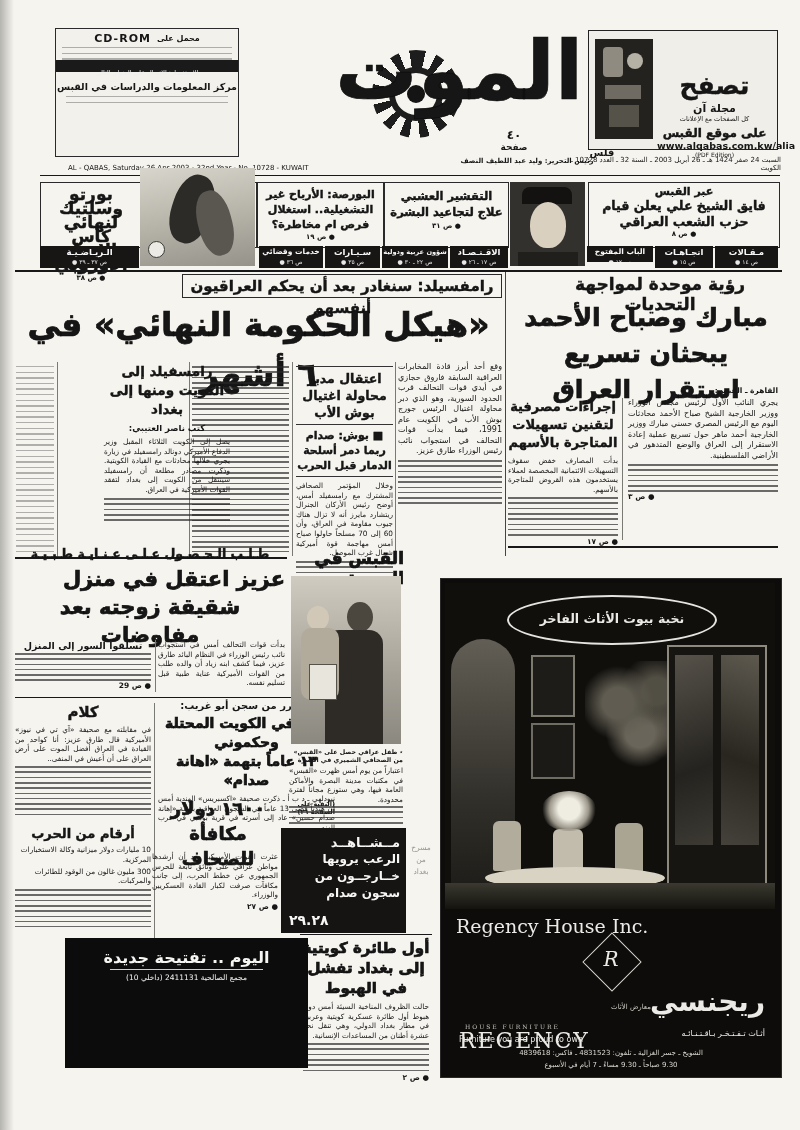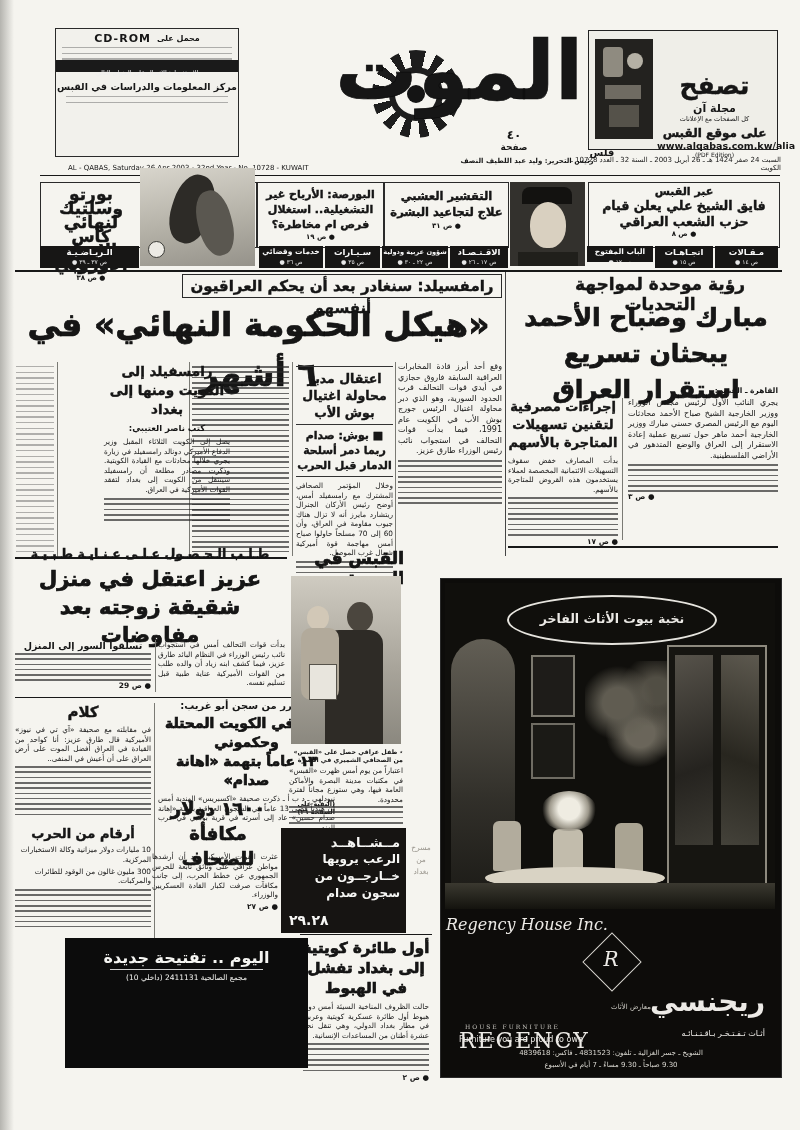--- a/index.html
+++ b/index.html
@@ -204,21 +204,21 @@
     <div class="c heavy2" style="font-size:13px;line-height:18px;">إجراءات مصرفية لتقنين تسهيلات المتاجرة بالأسهم</div>
     <div class="just body-ar-s" style="margin-top:4px;">بدأت المصارف خفض سقوف التسهيلات الائتمانية المخصصة لعملاء يستخدمون هذه القروض للمتاجرة بالأسهم.</div>
     <div class="fill" style="height:40px;margin-top:3px;"></div>
     <div class="b" style="font-size:7.5px;">● ص ١٧</div>
   </div>
   <div class="abs rule-h" style="left:508px;top:546px;width:270px;height:2px;"></div>
   <div class="abs rule-h" style="left:15px;top:557px;width:272px;height:2px;"></div>
 
   <div class="abs rtl c" style="left:15px;top:546px;width:270px;">
     <div class="heavy2" style="font-size:12.5px;letter-spacing:1px;">طـلـب الـحـصـول عـلـى عـنـايـة طـبـيـة</div>
-    <div class="heavy" style="font-size:21px;line-height:28px;margin-top:4px;">عزيز اعتقل في منزل</div>
+    <div class="heavy" style="font-size:21px;line-height:28px;margin-top:4px;text-align:right;">عزيز اعتقل في منزل</div>
     <div class="heavy" style="font-size:21px;line-height:28px;">شقيقة زوجته بعد مفاوضات</div>
   </div>
   <div class="abs rtl just body-ar-s" style="left:158px;top:640px;width:127px;height:52px;">بدأت قوات التحالف أمس في استجواب نائب رئيس الوزراء في النظام البائد طارق عزيز، فيما كشف ابنه زياد أن والده طلب من القوات الأميركية عناية طبية قبل تسليم نفسه.</div>
   <div class="abs rule-v" style="left:155px;top:640px;height:52px;"></div>
   <div class="abs rtl" style="left:15px;top:640px;width:136px;height:52px;">
     <div class="c b" style="font-size:9.5px;">تسلقوا السور إلى المنزل</div>
     <div class="fill" style="height:28px;margin-top:2px;"></div>
     <div class="b" style="font-size:7.5px;">● ص 29</div>
   </div>
   <div class="abs rule-h" style="left:15px;top:697px;width:320px;height:1px;"></div>
@@ -314,21 +314,21 @@
       <div class="abs" style="left:170px;top:240px;width:28px;height:52px;background:#aaa493;border-radius:6px 6px 2px 2px;"></div>
       <div class="abs" style="left:40px;top:284px;width:180px;height:22px;background:#d9d3c4;border-radius:50%;"></div>
       <div class="abs" style="left:96px;top:208px;width:56px;height:40px;background:radial-gradient(circle at 50% 45%,#efece2 0 30%,#9c978a 55%,transparent 75%);border-radius:50%;"></div>
       <div class="abs" style="left:0;bottom:0;width:330px;height:26px;background:linear-gradient(180deg,#3b3930,#14130e);"></div>
 
       <div class="abs rtl c" style="left:62px;top:12px;width:206px;height:46px;border:2px solid #e6e4de;border-radius:50%;">
         <span class="b" style="font-size:12.5px;line-height:44px;">نخبة بيوت الأثاث الفاخر</span>
       </div>
     </div>
 
-    <div class="serif" style="position:absolute;left:5px;top:336px;font-size:16px;font-style:italic;">Regency House Inc.</div>
+    <div class="serif" style="position:absolute;left:15px;top:336px;font-size:19px;">Regency House Inc.</div>
     <div class="abs" style="left:150px;top:362px;width:40px;height:40px;border:1.5px solid #d6d4ce;transform:rotate(45deg);"></div>
     <div class="abs serif c" style="left:150px;top:368px;width:40px;font-size:20px;font-style:italic;">R</div>
     <div class="abs serif" style="left:18px;top:416px;font-size:22px;letter-spacing:2px;margin-top:33px;">REGENCY</div>
     <div class="abs serif" style="left:24px;top:444px;font-size:6px;letter-spacing:2px;color:#c9c7c0;">HOUSE FURNITURE</div>
     <div class="abs rtl b" style="right:16px;top:406px;font-size:28px;">ريجنسي</div>
     <div class="abs rtl" style="right:130px;top:424px;font-size:7px;color:#cfcdc6;">معارض الأثاث</div>
     <div class="abs" style="left:18px;top:456px;font-size:8px;">Furniture you are proud to own</div>
     <div class="abs rtl" style="right:16px;top:450px;font-size:8px;">أثـاث تـفـتـخـر بـاقـتـنـائـه</div>
     <div class="abs rtl c" style="left:10px;top:470px;width:320px;font-size:7px;color:#dddbd4;">الشويخ ـ جسر الغزالية ـ تلفون: 4831523 ـ فاكس: 4839618</div>
     <div class="abs rtl c" style="left:10px;top:482px;width:320px;font-size:7px;color:#dddbd4;">9.30 صباحاً ـ 9.30 مساءً ـ 7 أيام في الأسبوع</div>

